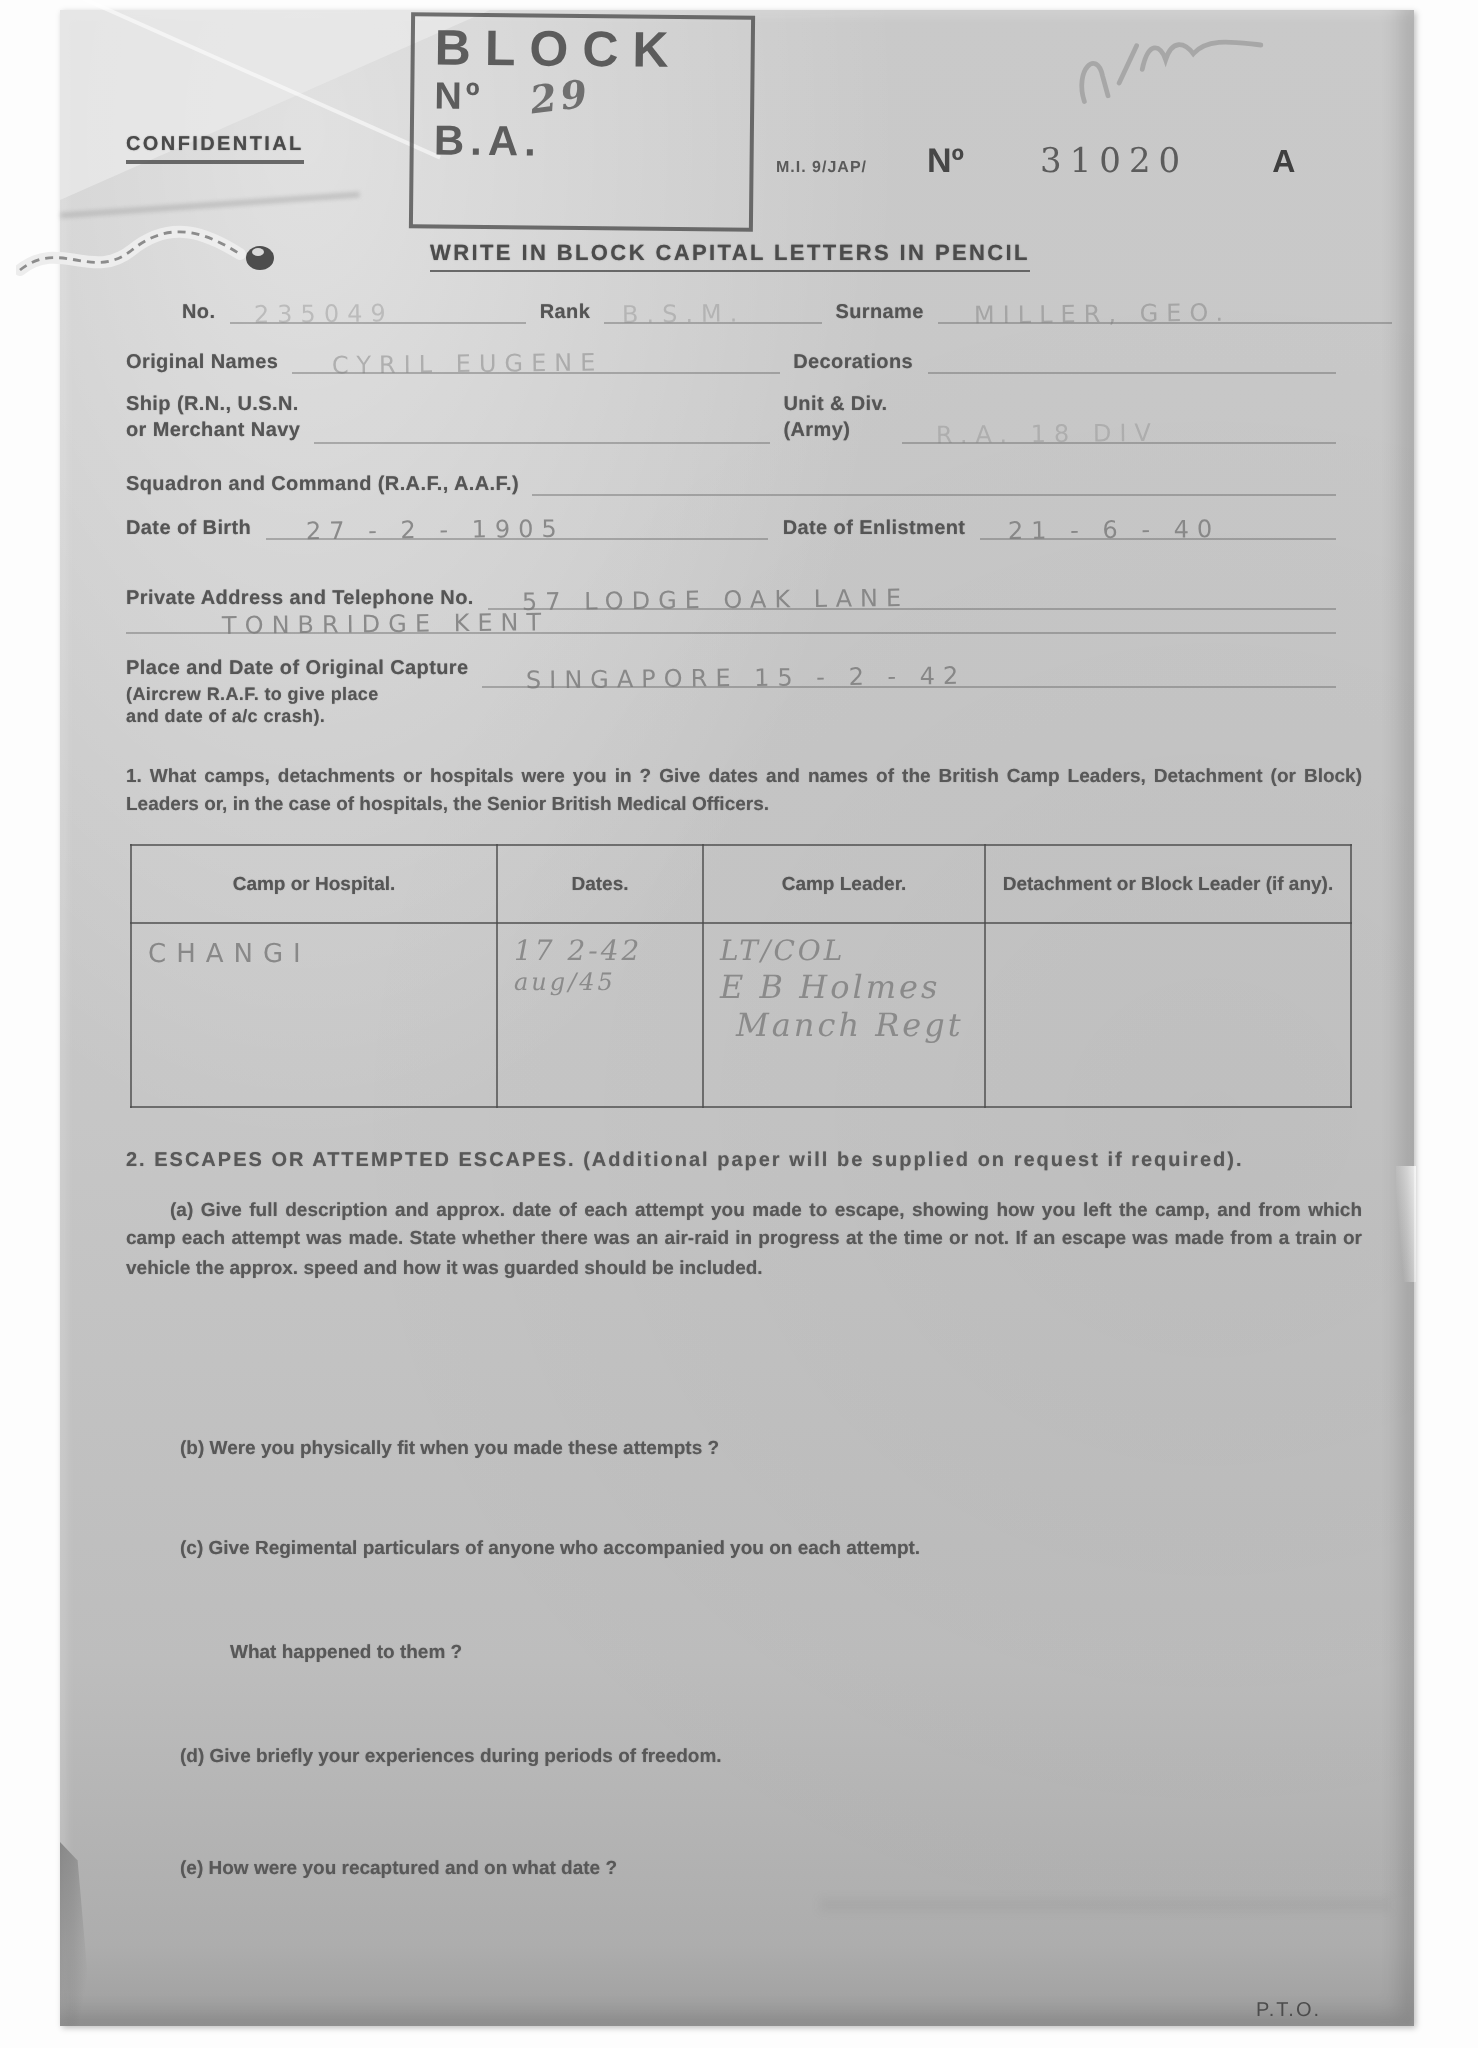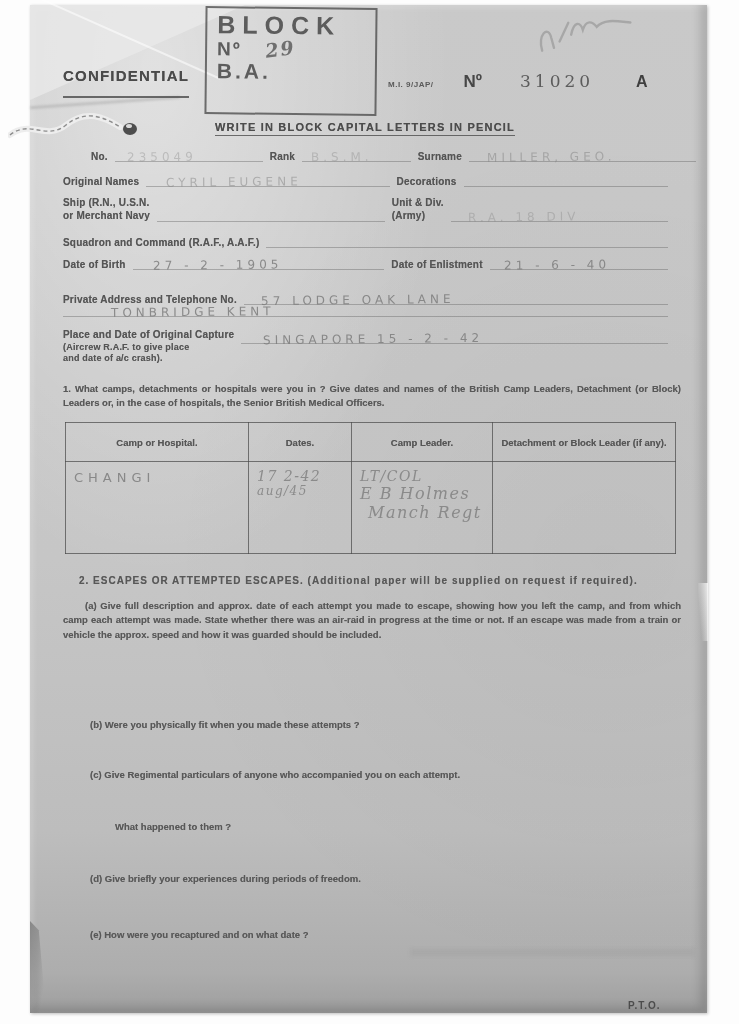--- a/index.html
+++ b/index.html
@@ -24,37 +24,37 @@
     background:rgba(160,160,160,.45); transform:rotate(-4deg); filter:blur(1px); }
   .edge-dark-bl { position:absolute; left:0; bottom:0; width:16px; height:92px;
     background:linear-gradient(100deg, rgba(90,90,90,.55), rgba(90,90,90,0) 80%);
     clip-path:polygon(0 0, 55% 10%, 100% 100%, 0 100%); }
   .tear-right { position:absolute; right:-1px; top:578px; width:10px; height:58px;
     background:linear-gradient(265deg, rgba(250,250,250,.85), rgba(250,250,250,0) 75%); }
   .smudge { position:absolute; left:380px; top:944px; width:285px; height:7px;
     background:rgba(110,110,110,.10); filter:blur(2px); }
   .lbl { font-size:10px; font-weight:700; color:#555; letter-spacing:.2px; white-space:nowrap;
     text-shadow:0 0 .5px rgba(85,85,85,.6); }
-  .heading { font-weight:700; letter-spacing:1px;margin-left:16px; }
+  .heading { font-weight:700; letter-spacing:1px; }
   .para { font-size:9.5px; line-height:1.5; text-align:justify; font-weight:600; color:#585858;
     text-shadow:0 0 .5px rgba(88,88,88,.55); }
 
   
   .hw { font-family:"DejaVu Sans", sans-serif; color:rgba(125,125,125,.85);
     letter-spacing:4px; white-space:nowrap; transform:rotate(-.6deg); }
   .hw-caps { font-size:12px; }
   .hw-script { font-family:"DejaVu Serif", serif; font-style:italic; letter-spacing:1.5px;
     font-size:14px; color:rgba(128,128,128,.85); }
   .faint { opacity:.55; }
   .vfaint { opacity:.4; }
 
   
-  .confidential { position:absolute; left:33px; top:62px; font-size:15px; font-weight:700;
+  .confidential { position:absolute; left:33px; top:62px; font-size:10px; font-weight:700;
     letter-spacing:1.2px; color:#4a4a4a; border-bottom:2px solid rgba(74,74,74,.8);
-    padding-bottom:12px; text-shadow:0 0 .6px rgba(74,74,74,.7); }
+    padding-bottom:2px; text-shadow:0 0 .6px rgba(74,74,74,.7); }
   .stamp-box { position:absolute; left:175px; top:2px; width:148px; height:100px;
     border:2.5px solid rgba(70,70,70,.75); transform:rotate(.6deg); padding:2px 10px;
     color:rgba(70,70,70,.85); }
   .stamp-line1 { font-size:25px; font-weight:700; letter-spacing:7px; }
   .stamp-line2 { font-size:19px; font-weight:700; letter-spacing:2px; margin-top:-2px; }
   .stamp-line3 { font-size:21px; font-weight:700; letter-spacing:3px; margin-top:-1px; }
   .stamp-hand { font-family:"DejaVu Serif", serif; font-style:italic; font-size:19px;
     color:rgba(100,100,100,.9); letter-spacing:2px; margin-left:16px; transform:rotate(-8deg);
     display:inline-block; }
   .serial-line { position:absolute; left:358px; top:66px; display:flex; align-items:baseline;gap:16px; }
@@ -79,21 +79,21 @@
   
   .camp-table { position:absolute; left:35px; top:417px; width:610px; height:132px;
     border-collapse:collapse; table-layout:fixed; }
   .camp-table th, .camp-table td { border:1.4px solid rgba(75,75,75,.72); }
   .camp-table th { font-size:9.5px; font-weight:700; color:#565656; text-align:center;
     padding:5px 4px; height:28px; vertical-align:middle;
     text-shadow:0 0 .5px rgba(86,86,86,.6); }
   .camp-table td { vertical-align:top; padding:6px 8px; }
   .cell-lines span { display:block; }
 
-  .pto { position:absolute; left:598px; top:995px; font-size:10px; font-weight:700;
+  .pto { position:absolute; left:598px; top:995px; font-size:10px; font-weight:400;
     color:#4c4c4c; letter-spacing:1px; }
 
   .qblock { position:absolute; left:33px; width:618px; }
   .sub-q { font-size:9.5px; font-weight:600; color:#585858; white-space:nowrap;
     text-shadow:0 0 .5px rgba(88,88,88,.55); }
 
   .scrawl { position:absolute; left:505px; top:4px; opacity:.55; transform:rotate(-4deg); }
   .fastener { position:absolute; left:-22px; top:84px; }
 </style>
 </head>

